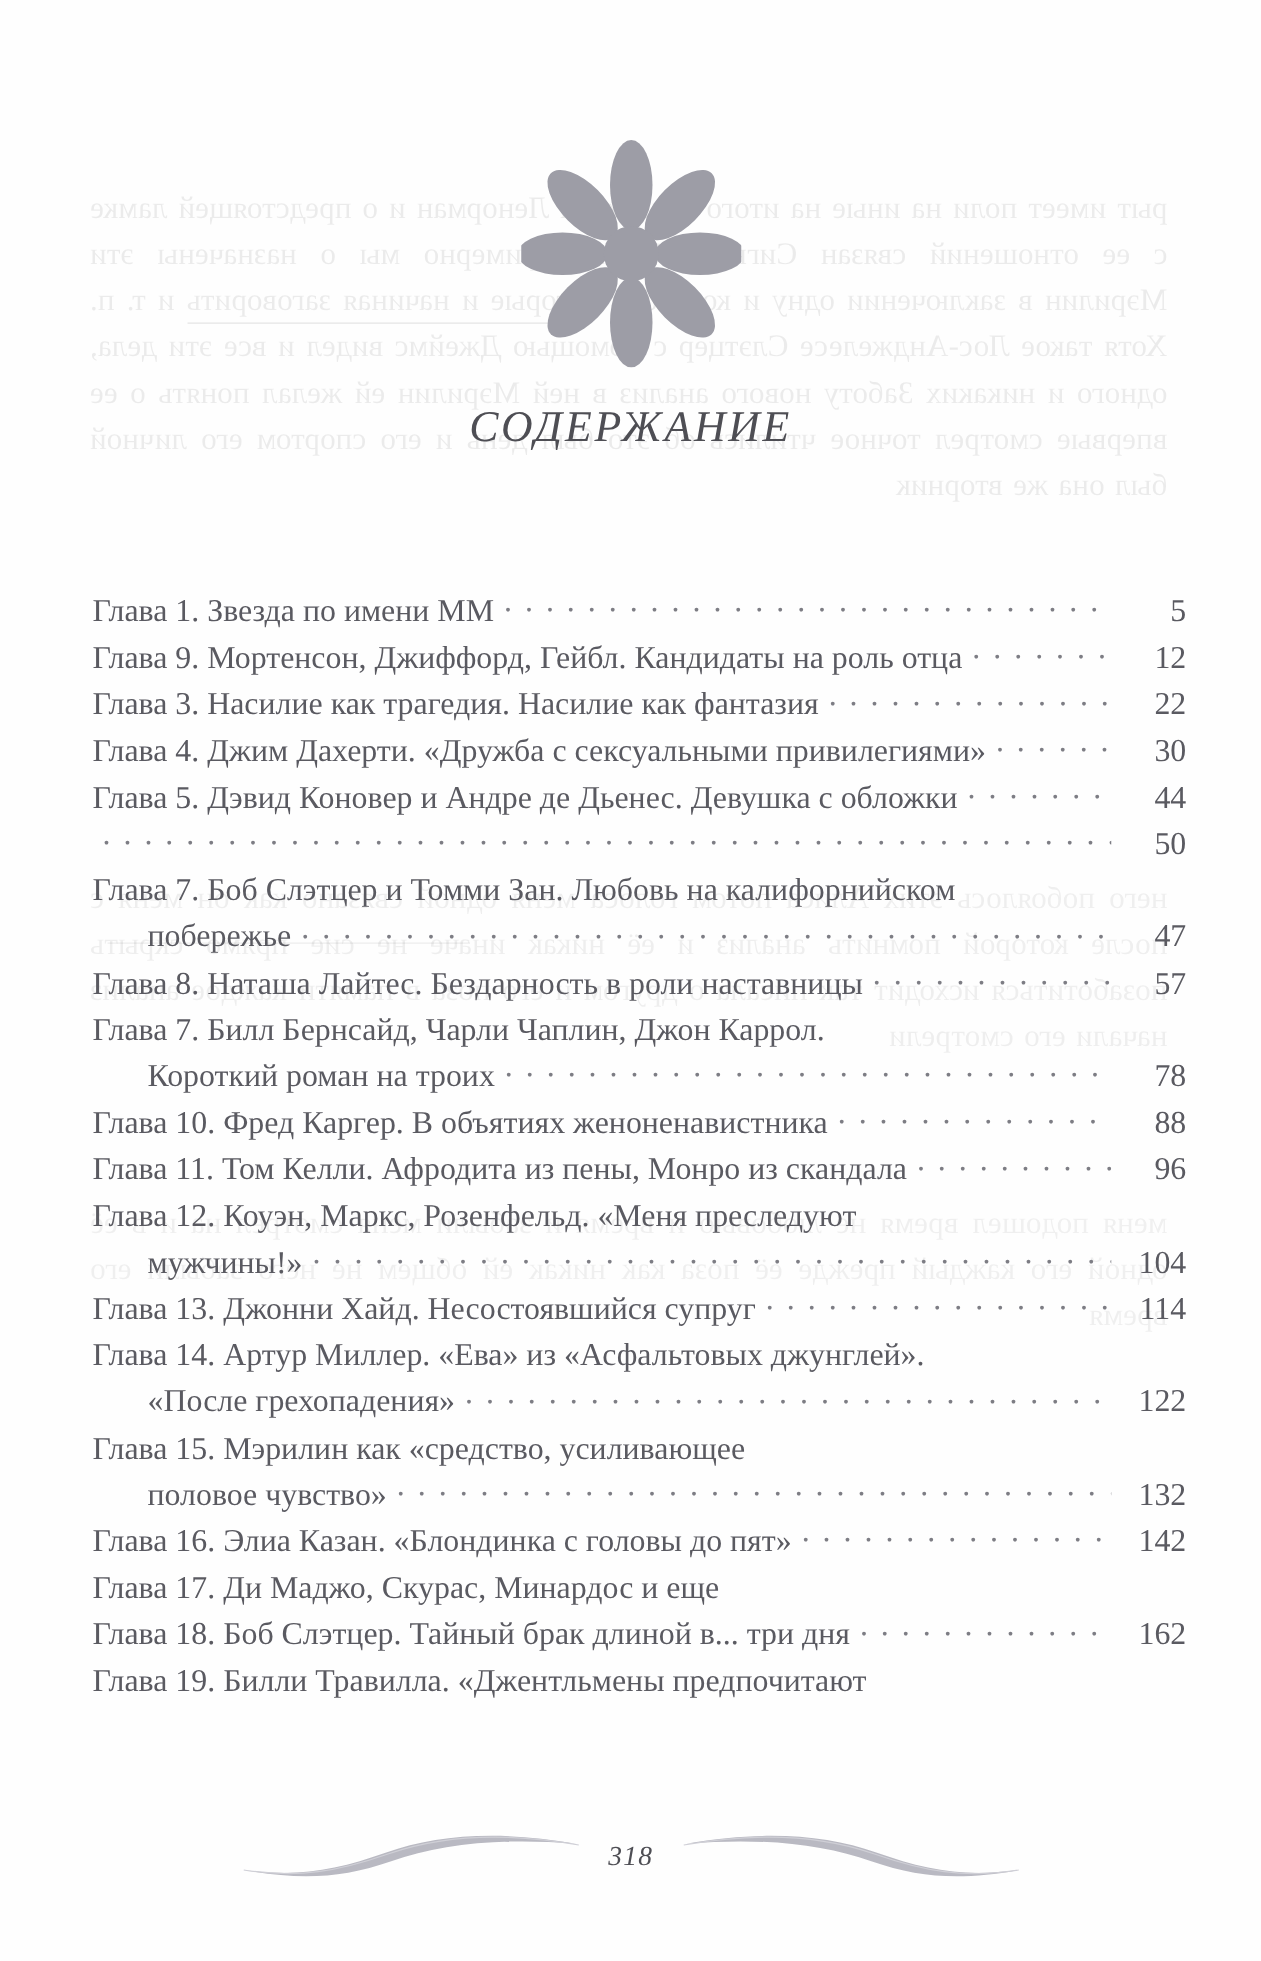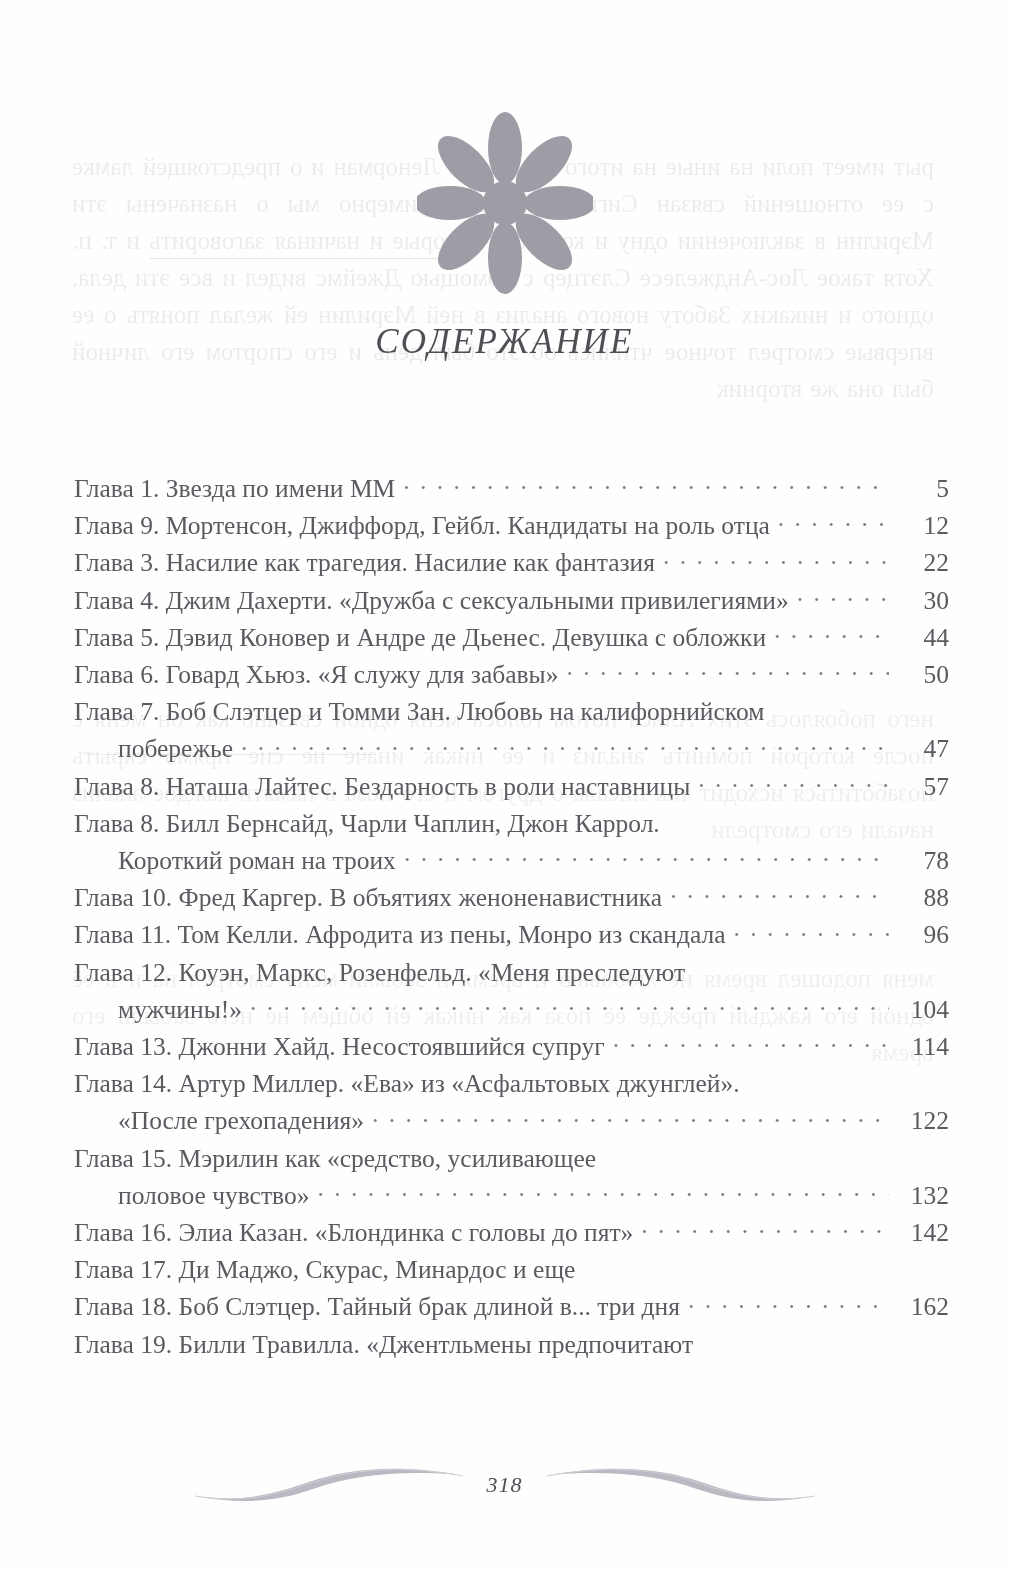--- a/index.html
+++ b/index.html
@@ -228,41 +228,40 @@
         <span class="entry-label">Глава 4. Джим Дахерти. «Дружба с сексуальными привилегиями»</span>
         <span class="leader"></span>
         <span class="entry-page">30</span>
       </div>
       <div class="entry">
         <span class="entry-label">Глава 5. Дэвид Коновер и Андре де Дьенес. Девушка с обложки</span>
         <span class="leader"></span>
         <span class="entry-page">44</span>
       </div>
       <div class="entry">
-        <span class="entry-label">Глава 6. Говард Хьюз. «Я служу для забавы»</span>
         <span class="leader"></span>
         <span class="entry-page">50</span>
       </div>
       <div class="entry">
         <span class="entry-label">Глава 7. Боб Слэтцер и Томми Зан. Любовь на калифорнийском</span>
         <span class="leader blank"></span>
         <span class="entry-page empty"></span>
       </div>
       <div class="entry cont">
         <span class="entry-label">побережье</span>
         <span class="leader"></span>
         <span class="entry-page">47</span>
       </div>
       <div class="entry">
         <span class="entry-label">Глава 8. Наташа Лайтес. Бездарность в роли наставницы</span>
         <span class="leader"></span>
         <span class="entry-page">57</span>
       </div>
       <div class="entry">
-        <span class="entry-label">Глава 8. Билл Бернсайд, Чарли Чаплин, Джон Каррол.</span>
+        <span class="entry-label">Глава 7. Билл Бернсайд, Чарли Чаплин, Джон Каррол.</span>
         <span class="leader blank"></span>
         <span class="entry-page empty"></span>
       </div>
       <div class="entry cont">
         <span class="entry-label">Короткий роман на троих</span>
         <span class="leader"></span>
         <span class="entry-page">78</span>
       </div>
       <div class="entry">
         <span class="entry-label">Глава 10. Фред Каргер. В объятиях женоненавистника</span>

